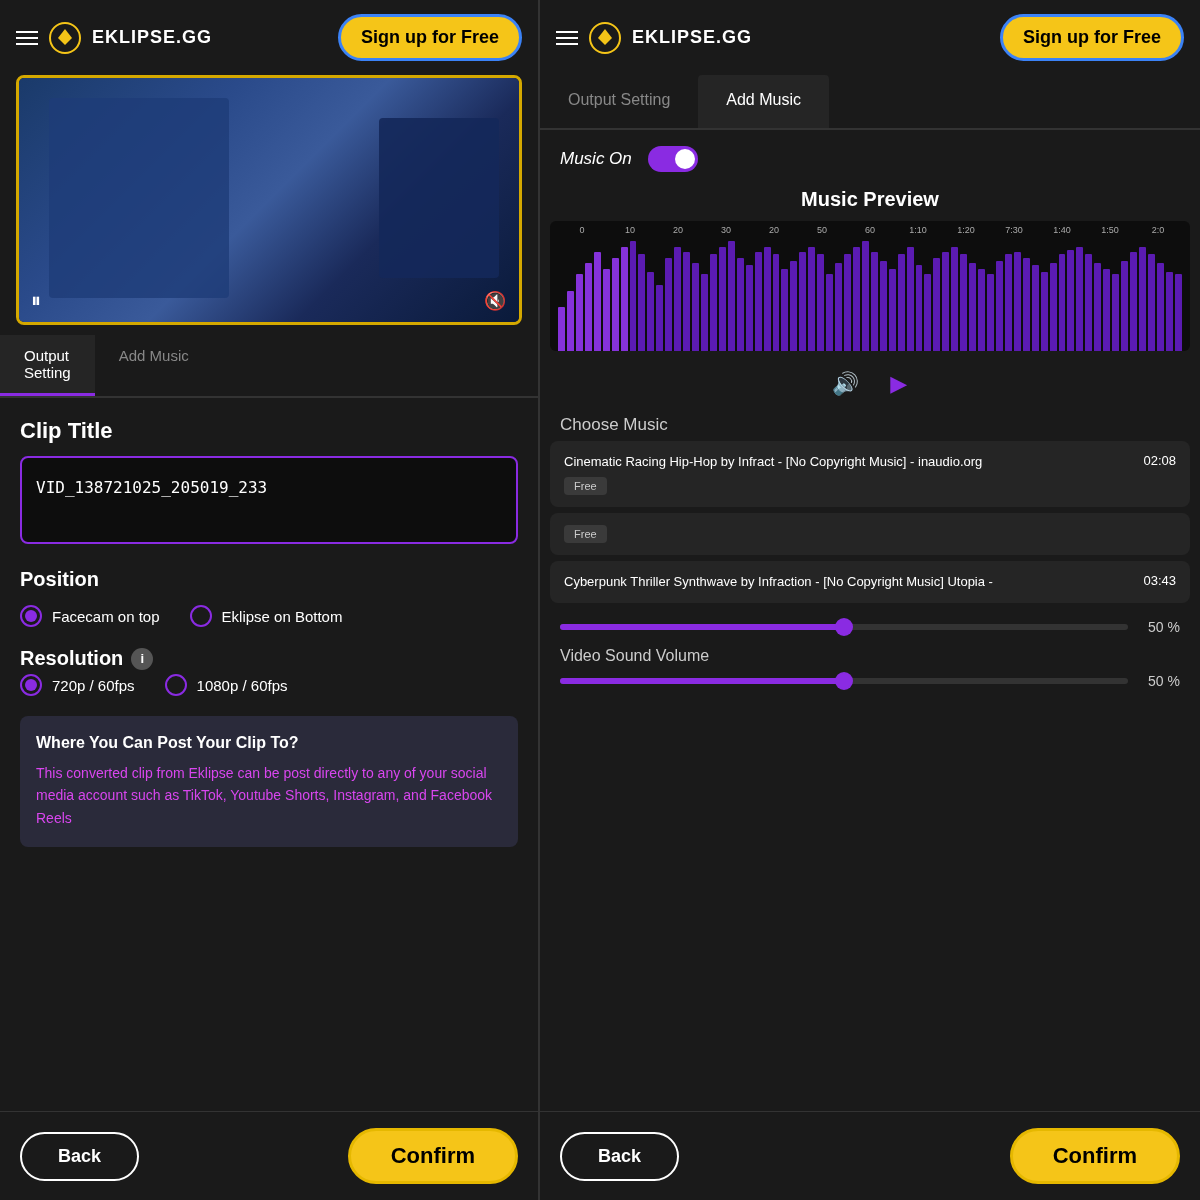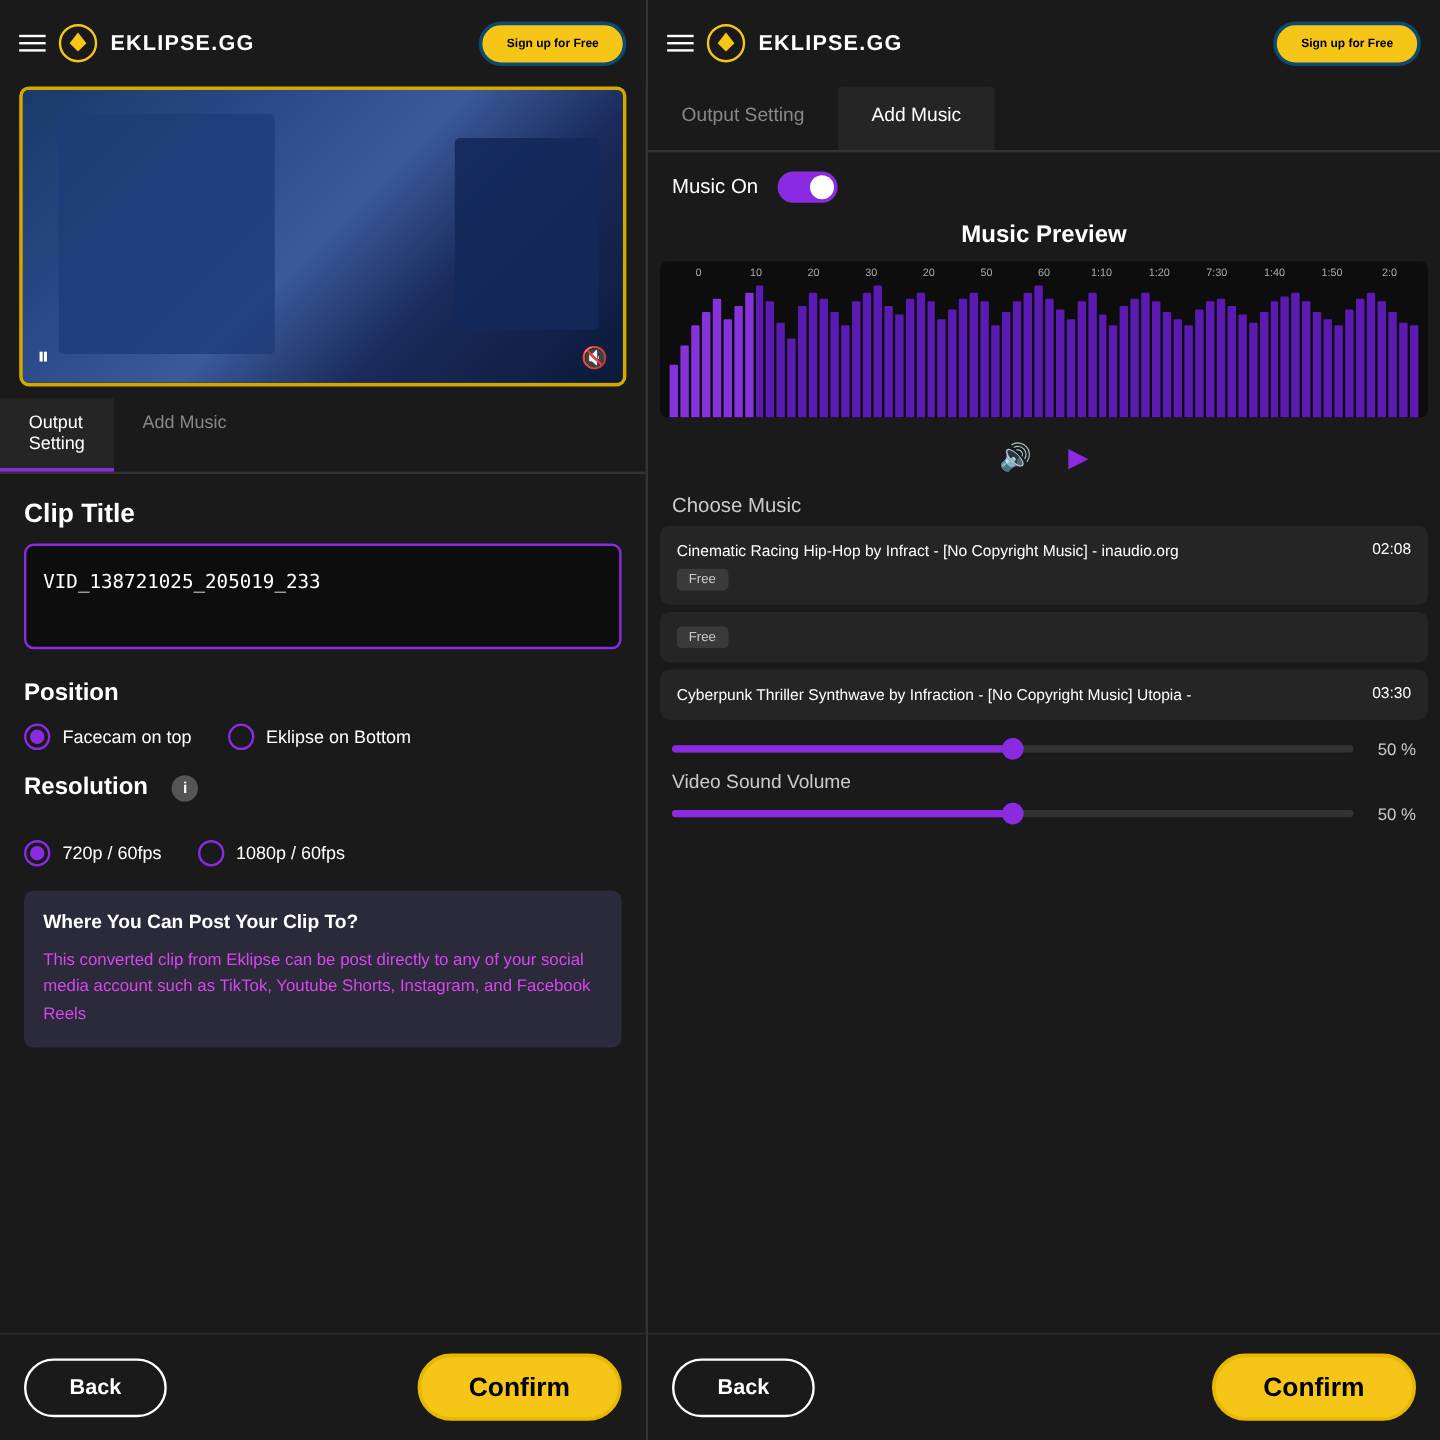--- a/index.html
+++ b/index.html
@@ -60,24 +60,24 @@
       color: #fff;
       font-size: 18px;
       font-weight: bold;
       letter-spacing: 1px;
       text-transform: uppercase;
     }
     .signup-btn {
       background: #f5c518;
       color: #000;
       font-weight: bold;
-      font-size: 10px;
+      font-size: 18px;
       padding: 10px 20px;
       border-radius: 30px;
-      border: 3px solid #0c4a6e;
+      border: 3px solid #3b82f6;
       cursor: pointer;
     }
     
     .video-area {
       margin: 0 16px 0 16px;
       border: 3px solid #d4a800;
       border-radius: 8px;
       overflow: hidden;
       position: relative;
       height: 250px;
@@ -216,24 +216,24 @@
     .radio-dot {
       width: 12px;
       height: 12px;
       border-radius: 50%;
       background: #8a2be2;
     }
     .resolution-label {
       color: #fff;
       font-size: 20px;
       font-weight: bold;
-      margin-bottom: 32px;
-      display: flex;
-      align-items: center;
-      gap: 20px;
+      margin-bottom: 4px;
+      display: flex;
+      align-items: center;
+      gap: 8px;
     }
     .info-icon {
       width: 22px;
       height: 22px;
       border-radius: 50%;
       background: #555;
       display: flex;
       align-items: center;
       justify-content: center;
       color: #fff;
@@ -308,20 +308,21 @@
     .music-toggle-row {
       display: flex;
       align-items: center;
       padding: 16px 20px;
       gap: 16px;
     }
     .music-toggle-label {
       color: #fff;
       font-size: 17px;
       font-weight: 500;
+      font-style: italic;
     }
     .toggle-switch {
       width: 50px;
       height: 26px;
       background: #8a2be2;
       border-radius: 13px;
       position: relative;
       cursor: pointer;
     }
     .toggle-knob {
@@ -745,21 +746,21 @@
         <span class="music-item-duration">02:08</span>
       </div>
       <span class="music-item-badge">Free</span>
     </div>
         <div class="music-item">
       <span class="music-item-badge">Free</span>
     </div>
         <div class="music-item">
       <div class="music-item-top">
         <span class="music-item-title">Cyberpunk Thriller Synthwave by Infraction - [No Copyright Music] Utopia -</span>
-        <span class="music-item-duration">03:30</span>
+        <span class="music-item-duration">03:43</span>
       </div>
 
     </div>
       </div>
 
     <div class="volume-section">
       <div class="volume-row">
         <div class="volume-slider-track">
           <div class="volume-slider-fill" style="width:50%"></div>
           <div class="volume-slider-thumb" style="left:calc(50% - 9px)"></div>

